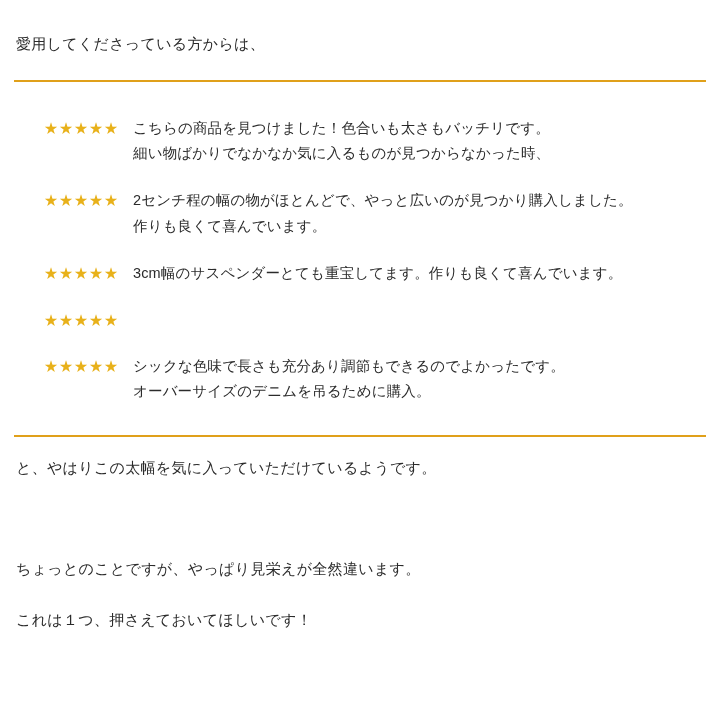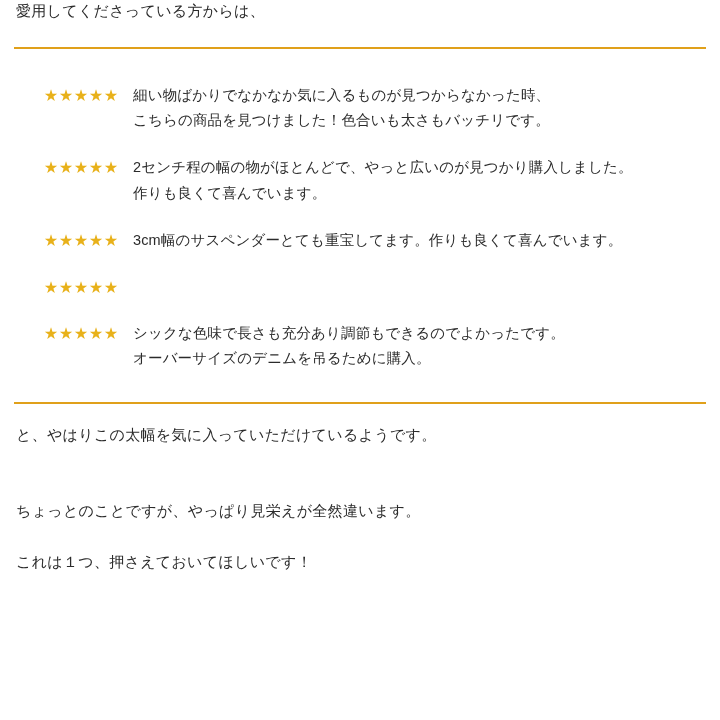--- a/index.html
+++ b/index.html
@@ -18,20 +18,21 @@
     position: relative;
     width: 720px;
     height: 720px;
     box-sizing: border-box;
     padding: 0 14px;
   }
   .intro-line {
     font-size: 15px;
     line-height: 1.5;
     color: #2b2b2b;
+    padding-top: 33px;
     padding-left: 2px;
     letter-spacing: 0.02em;
   }
   .rule {
     border: none;
     border-top: 2px solid #e0a01a;
     margin: 0;
     width: 692px;
   }
   .rule-top {
@@ -78,42 +79,42 @@
     padding-left: 2px;
   }
   .closing p {
     margin: 0;
     font-size: 15px;
     line-height: 1.5;
     color: #2b2b2b;
     letter-spacing: 0.02em;
   }
   .closing .gap-large {
-    margin-top: 54px;
+    margin-top: 79px;
   }
   .closing .gap-small {
     margin-top: 28px;
   }
 </style>
 </head>
 <body>
 
 <div class="page">
 
   <div class="intro-line">愛用してくださっている方からは、</div>
 
   <hr class="rule rule-top">
 
   <div class="reviews">
 
     <div class="review">
       <span class="stars">★★★★★</span>
       <div class="review-text">
+        <span class="line">こちらの商品を見つけました！色合いも太さもバッチリです。</span>
         <span class="line">細い物ばかりでなかなか気に入るものが見つからなかった時、</span>
-        <span class="line">こちらの商品を見つけました！色合いも太さもバッチリです。</span>
       </div>
     </div>
 
     <div class="review">
       <span class="stars">★★★★★</span>
       <div class="review-text">
         <span class="line">2センチ程の幅の物がほとんどで、やっと広いのが見つかり購入しました。</span>
         <span class="line">作りも良くて喜んでいます。</span>
       </div>
     </div>

